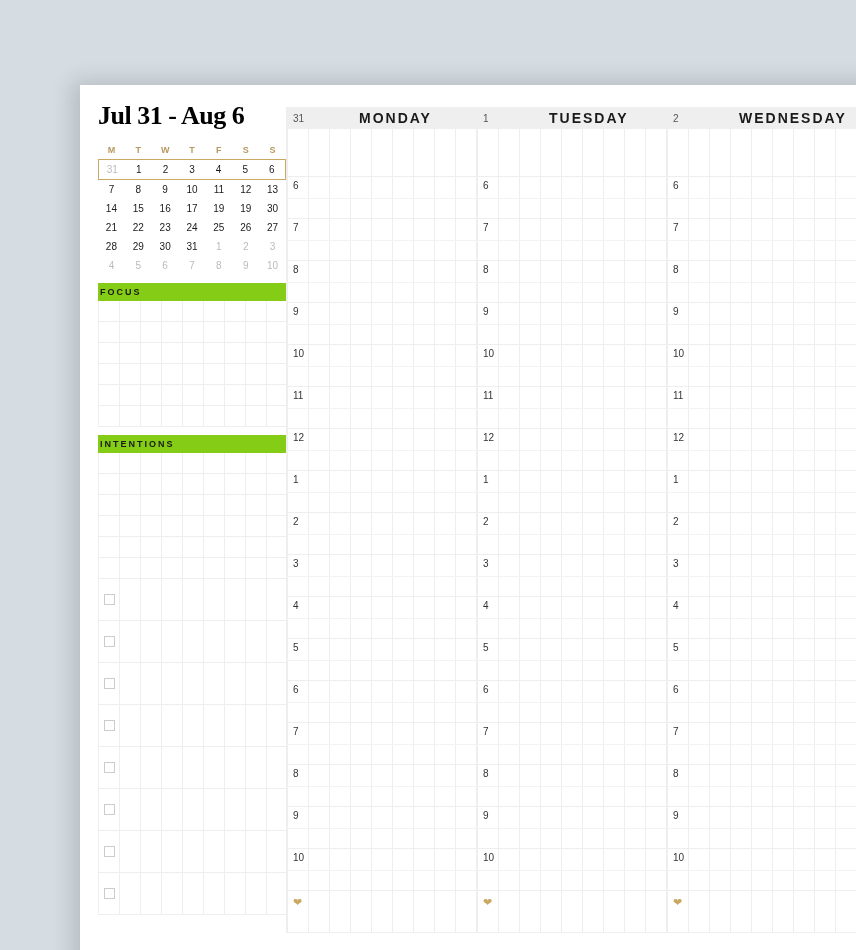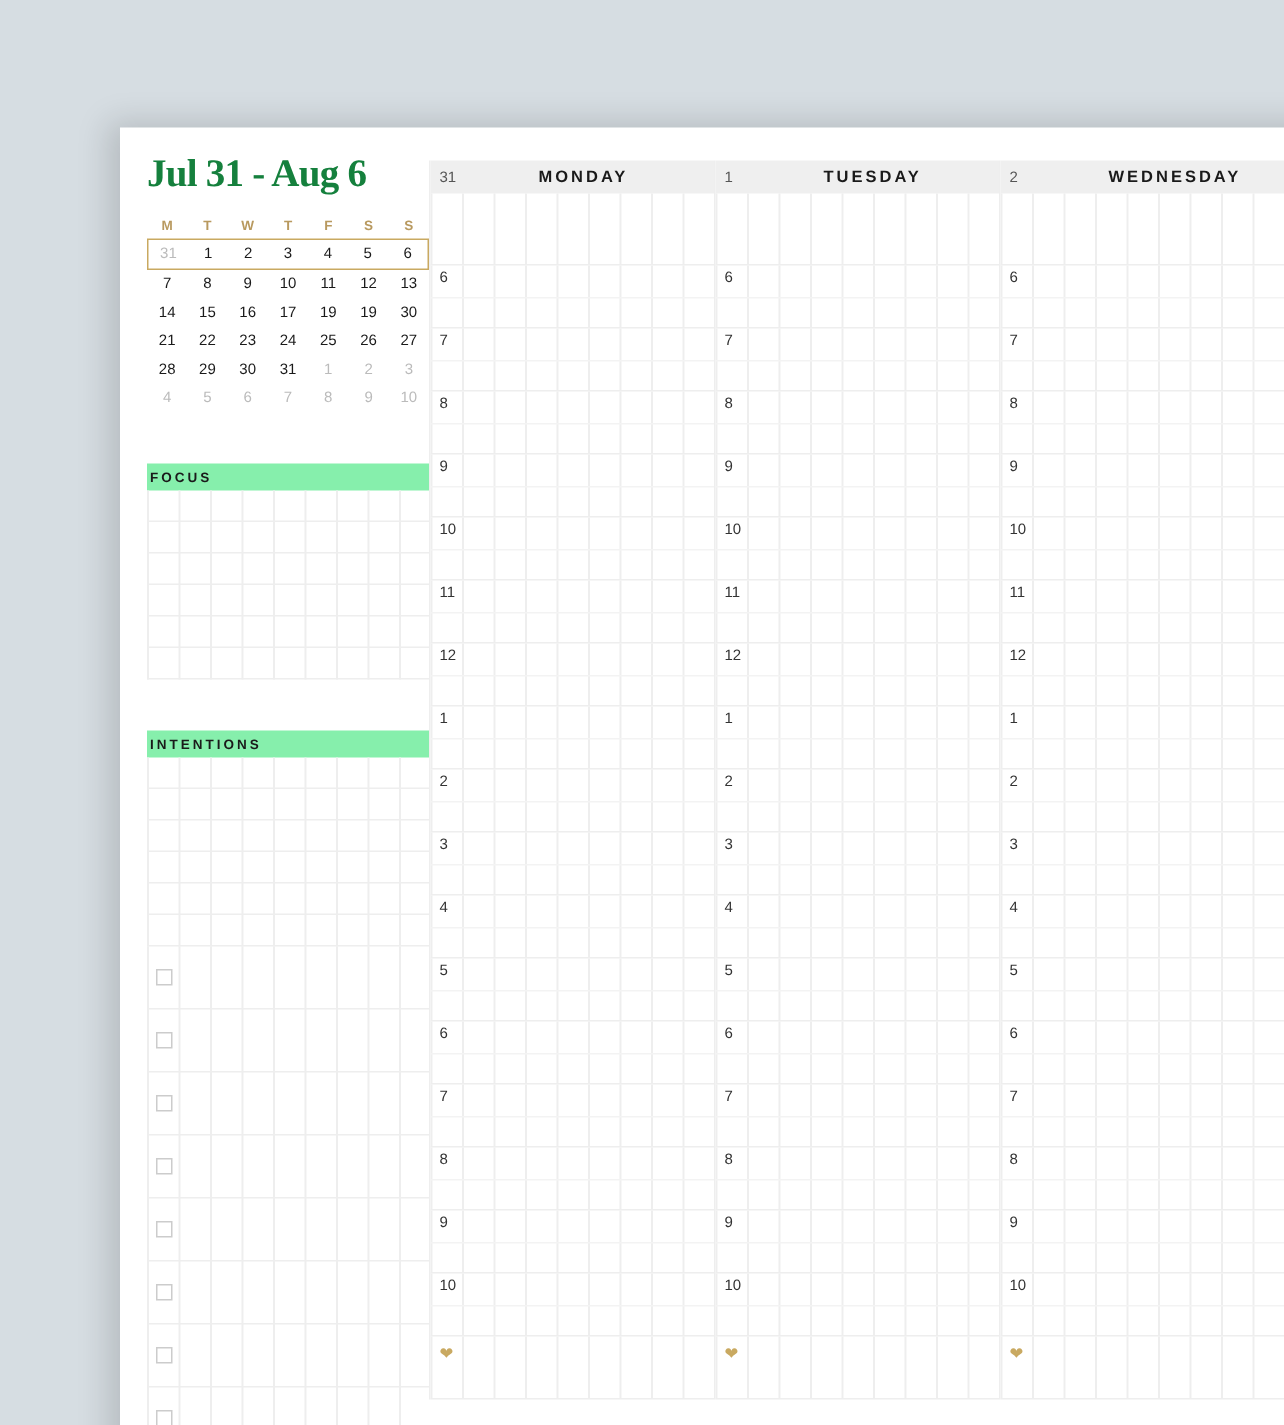--- a/index.html
+++ b/index.html
@@ -23,21 +23,21 @@
   .sidebar {
     position: absolute;
     left: 18px;
     top: 16px;
     width: 188px;
   }
   .title {
     font-family: Georgia, serif;
     font-size: 26px;
     font-weight: bold;
-    color: #15803d;
+    color: #000000;
     margin-bottom: 14px;
     letter-spacing: -0.5px;
   }
   .mini-cal {
     width: 100%;
   }
   .mini-cal-head {
     display: flex;
   }
   .mini-cal-head div {
@@ -64,22 +64,22 @@
     border: 1px solid #c9a961;
   }
   .mini-cal-row .dim { color: #bbb; }
   .section-label {
     font-family: Arial, sans-serif;
     font-size: 9px;
     font-weight: bold;
     letter-spacing: 2px;
     color: #1a1a1a;
     padding: 4px 2px;
-    background: #86efac;
-    margin-top: 34px;
+    background: #84cc16;
+    margin-top: 8px;
   }
   .grid-lines {
     margin-top: 0;
   }
   .grid-line {
     height: 21px;
     border-bottom: 1px solid #eee;
   }
   .task-row {
     height: 42px;
@@ -123,21 +123,21 @@
     padding-left: 6px;
   }
   .day-num {
     font-family: Arial, sans-serif;
     font-size: 10px;
     color: #555;
     width: 18px;
   }
   .day-name {
     font-family: Arial, sans-serif;
-    font-size: 11px;
+    font-size: 14px;
     font-weight: bold;
     letter-spacing: 2px;
     color: #1a1a1a;
     padding-left: 48px;
   }
   .day-top-space {
     height: 48px;
     background-image: linear-gradient(to right, #eee 1px, transparent 1px);
     background-size: 21px 100%;
     border-bottom: 1px solid #eee;

